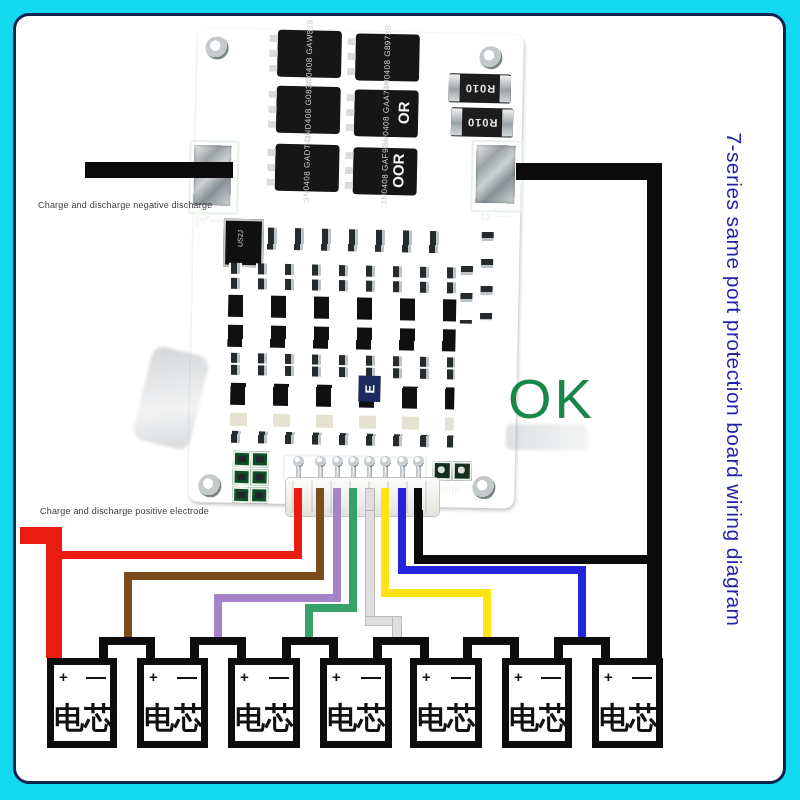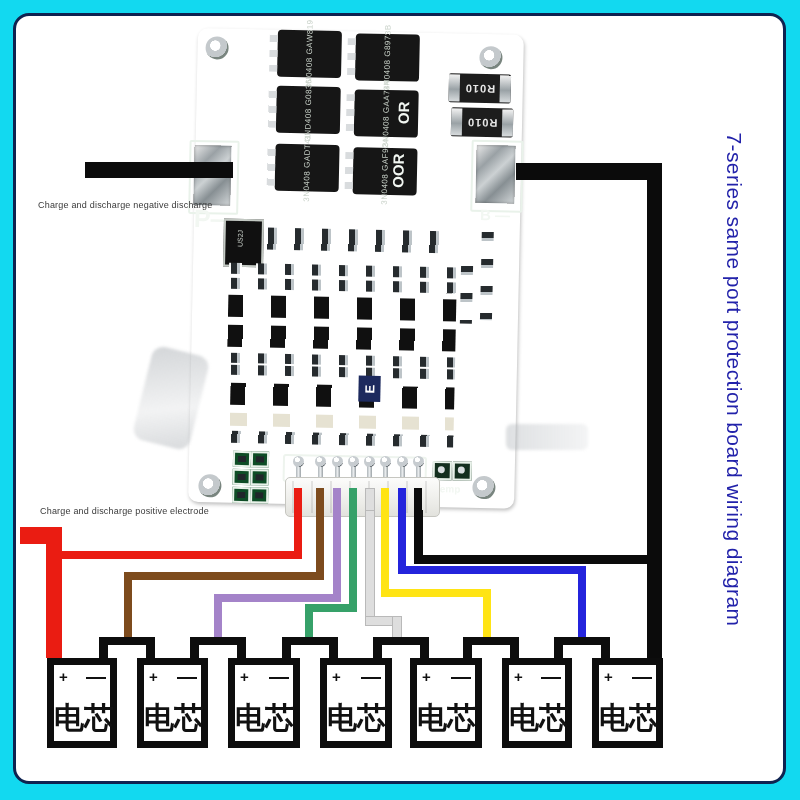--- a/index.html
+++ b/index.html
@@ -299,13 +299,14 @@
     </div>
   <div class="battery abs" style="left:592px;width:71px;">
     <span class="b-plus">+</span>
       <span class="b-minus">—</span>
       <span class="b-label">电芯</span>
     </div>
 
   <div id="neg-note" class="note abs">Charge and discharge negative discharge</div>
   <div id="pos-note" class="note abs">Charge and discharge positive electrode</div>
   <div id="side-note" class="abs" style="color: rgb(34, 34, 170);">7-series same port protection board wiring diagram</div>
+  <div id="ok-text" class="abs" style="color: rgb(23, 135, 74);">OK</div>
 </div>
 
 </body></html>

